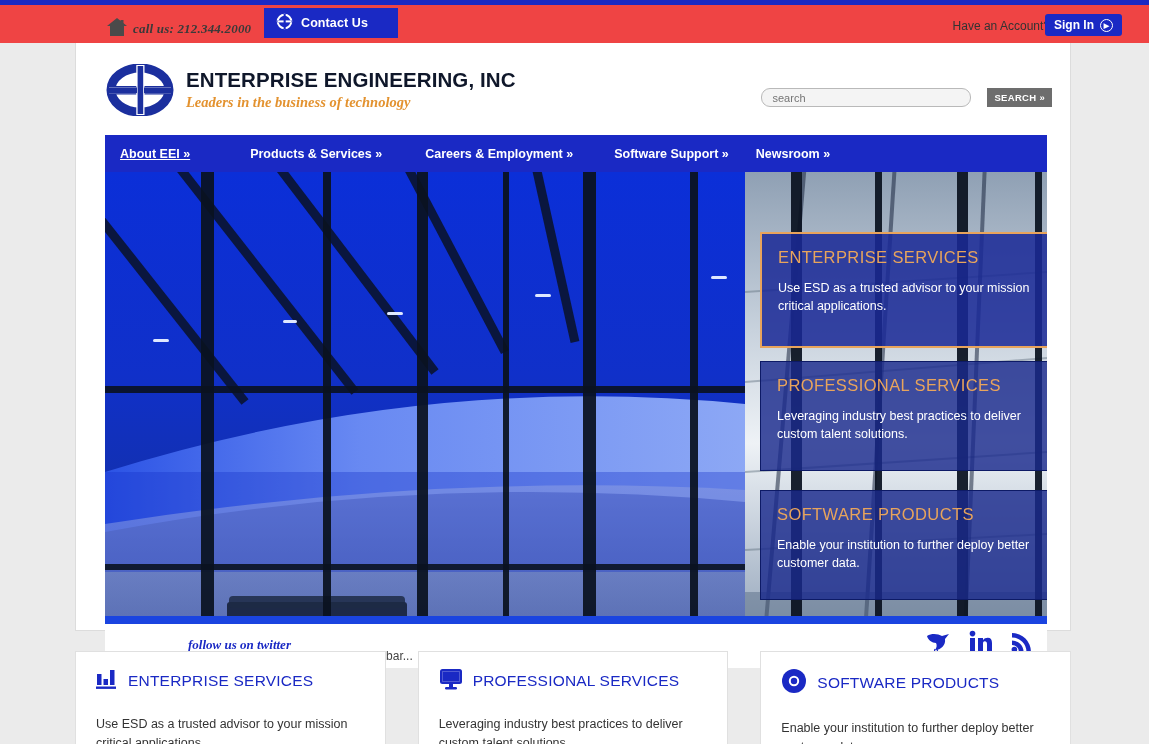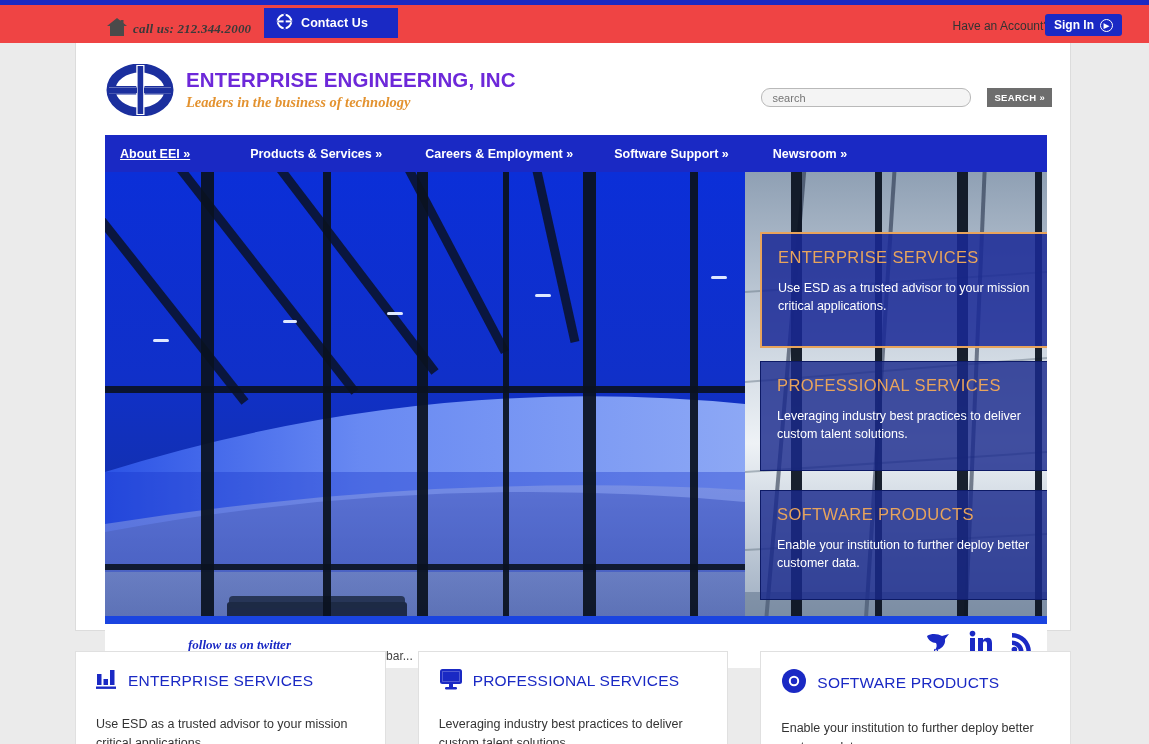--- a/index.html
+++ b/index.html
@@ -64,21 +64,21 @@
     position:absolute; left:75px; top:43px; width:996px; height:588px;
     background:#fff; border:1px solid #dcdcdc; border-top:none;
   }
 
   
   .brand{
     position:absolute; left:30px; top:21px; display:flex; align-items:center; gap:12px;
   }
   .brand-mark{ width:68px; height:52px; flex:none; }
   .brand-text .name{
-    font-size:20.5px; font-weight:bold; color:#6d28d9; letter-spacing:.1px;
+    font-size:20.5px; font-weight:bold; color:#0f172a; letter-spacing:.1px;
     line-height:1.1; white-space:nowrap;
   }
   .brand-text .tag{
     font-family:"Liberation Serif", serif;
     font-style:italic; font-weight:bold;
     font-size:14.5px; color:#e3922f; margin-top:2px; white-space:nowrap;
   }
 
   .search-wrap{
     position:absolute; right:18px; top:45px; display:flex; align-items:center; gap:16px;
@@ -104,21 +104,21 @@
     background:#1a29c4; display:flex; align-items:center;
   }
   .nav-item{
     color:#fff; font-size:12.5px; font-weight:bold;
     padding:0 0; margin-left:15px; margin-right:26px;
     white-space:nowrap; cursor:pointer;
   }
   .nav-item:nth-child(1){ margin-left:15px; margin-right:28px;text-decoration:underline;}
   .nav-item:nth-child(2){ margin-right:28px;margin-left:32px;}
   .nav-item:nth-child(3){ margin-right:26px;}
-  .nav-item:nth-child(4){ margin-right:29px;}
+  .nav-item:nth-child(4){ margin-right:12px;}
 
   
   .hero{
     position:absolute; left:29px; top:129px; width:942px; height:452px;
     overflow:hidden;
   }
   .hero-photo{ position:absolute; inset:0; }
 
   .hero-panels{
     position:absolute; left:0; top:0; width:942px; height:452px;

